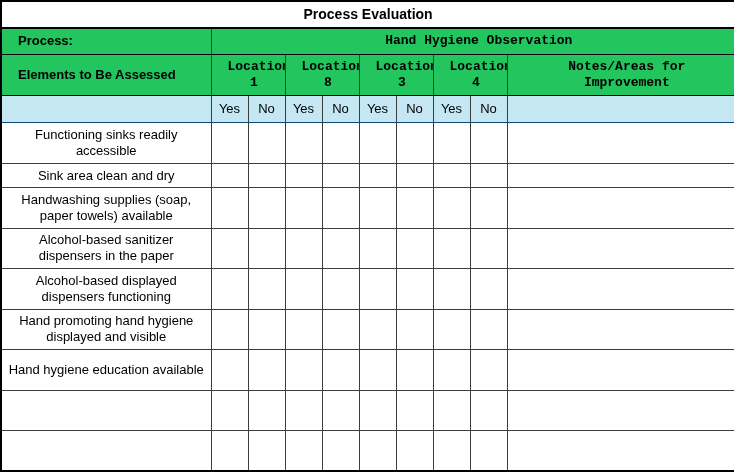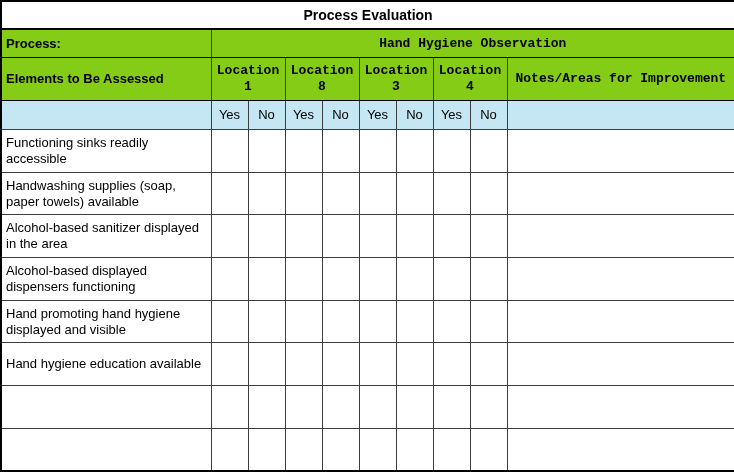--- a/index.html
+++ b/index.html
@@ -38,24 +38,25 @@
   
   tr.title-row td {
     background: #ffffff;
     font-weight: bold;
     font-size: 14px;
     text-align: center;
     border: 2px solid #000000;
     height: 19px;
   }
   tr.hdr td {
-    background: #84cc16;
+    background: #22c55e;
     font-weight: bold;
     border-top: 1px solid #000000;
     border-bottom: 1px solid #000000;
+    padding-left: 16px;
   }
   tr.process-row td { height: 20px; }
   tr.cols-row td { height: 20px; }
   tr.yesno-row td {
     background: #c5e6f3;
     font-weight: normal;
     text-align: center;
     height: 21px;
     border-top: 1px solid #000000;
     border-bottom: 1px solid #0c4a6e;
@@ -65,21 +66,21 @@
 
   
   td.group-start { border-left: 2px solid #000000; }
 
   
   tbody.body tr { height: 35px; }
   tbody.body tr:nth-child(2),
   tbody.body tr:nth-child(11) { height: 21px; }
   tbody.body tr:nth-child(12) { height: 25px; }
   tbody.body td.label-cell {
-    text-align: left;
+    text-align: center;
     vertical-align: middle;
   }
   tbody.body td.fill-cell { background: #ffffff; }
 </style>
 </head>
 <body>
 
 <div class="sheet">
   <table class="eval">
     <colgroup>
@@ -135,33 +136,45 @@
     <td class="fill-cell"></td>
     <td class="fill-cell group-start"></td>
     <td class="fill-cell"></td>
     <td class="fill-cell group-start"></td>
     <td class="fill-cell"></td>
     <td class="fill-cell group-start"></td>
     <td class="fill-cell"></td>
     <td class="fill-cell group-start"></td>
   </tr>
         <tr>
+    <td class="label-cell">Sink area clean and dry</td>
+    <td class="fill-cell group-start"></td>
+    <td class="fill-cell"></td>
+    <td class="fill-cell group-start"></td>
+    <td class="fill-cell"></td>
+    <td class="fill-cell group-start"></td>
+    <td class="fill-cell"></td>
+    <td class="fill-cell group-start"></td>
+    <td class="fill-cell"></td>
+    <td class="fill-cell group-start"></td>
+  </tr>
+        <tr>
     <td class="label-cell">Handwashing supplies (soap, paper towels) available</td>
     <td class="fill-cell group-start"></td>
     <td class="fill-cell"></td>
     <td class="fill-cell group-start"></td>
     <td class="fill-cell"></td>
     <td class="fill-cell group-start"></td>
     <td class="fill-cell"></td>
     <td class="fill-cell group-start"></td>
     <td class="fill-cell"></td>
     <td class="fill-cell group-start"></td>
   </tr>
         <tr>
-    <td class="label-cell">Alcohol-based sanitizer displayed in the area</td>
+    <td class="label-cell">Alcohol-based sanitizer dispensers in the paper</td>
     <td class="fill-cell group-start"></td>
     <td class="fill-cell"></td>
     <td class="fill-cell group-start"></td>
     <td class="fill-cell"></td>
     <td class="fill-cell group-start"></td>
     <td class="fill-cell"></td>
     <td class="fill-cell group-start"></td>
     <td class="fill-cell"></td>
     <td class="fill-cell group-start"></td>
   </tr>

